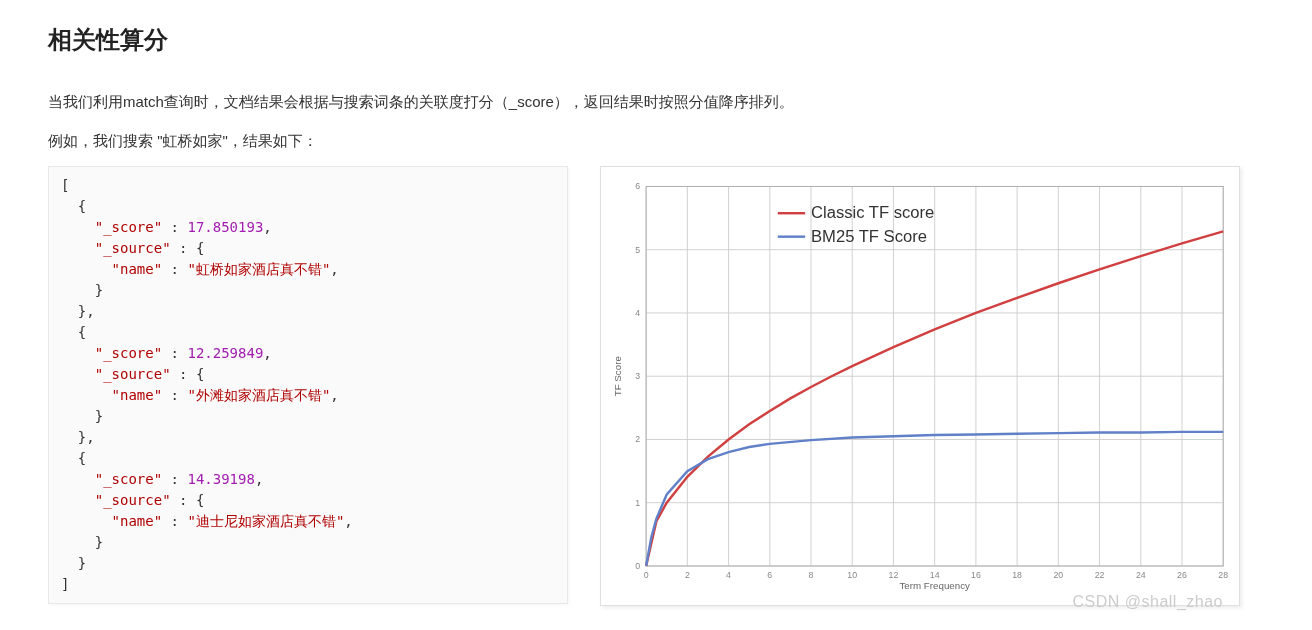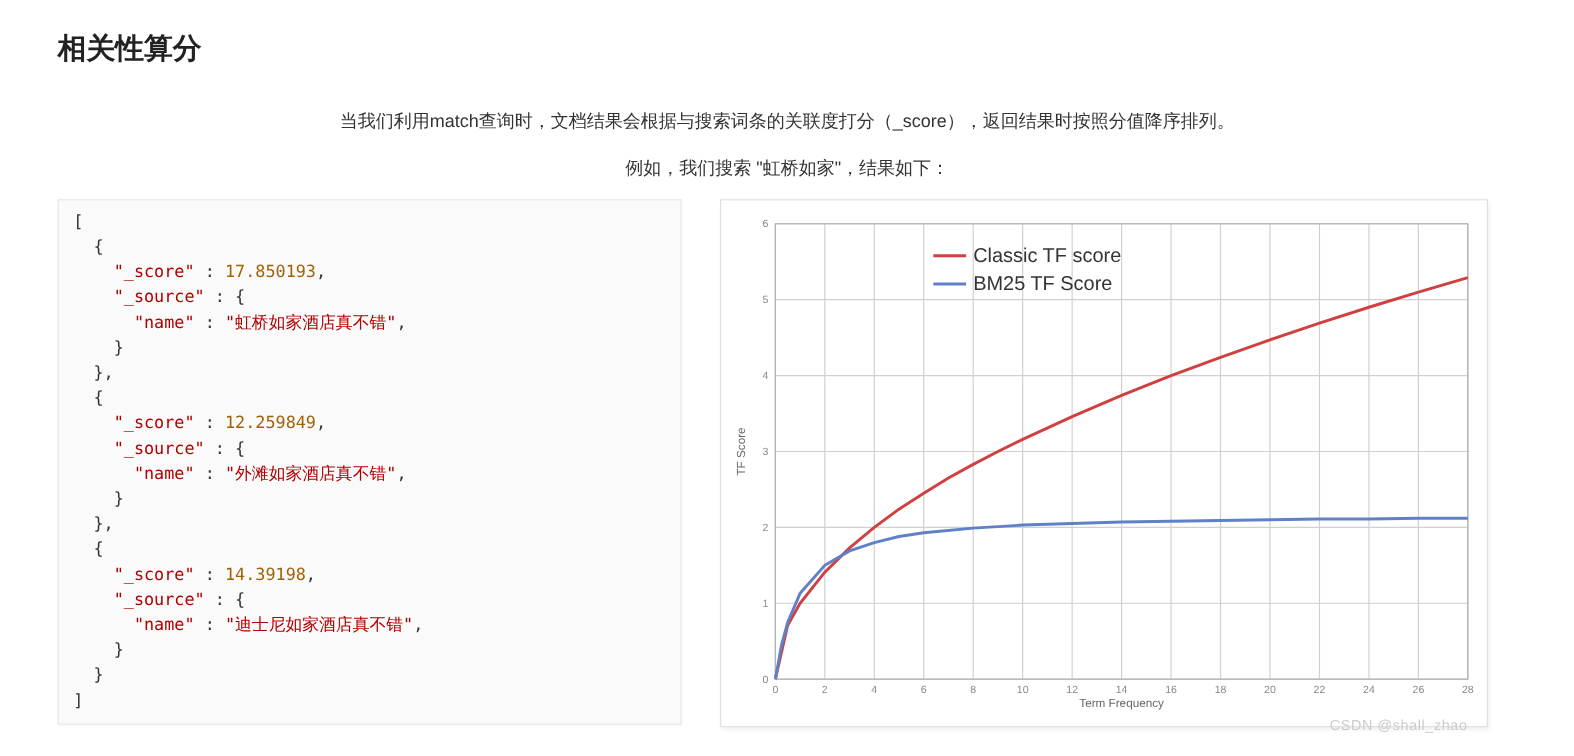--- a/index.html
+++ b/index.html
@@ -14,21 +14,20 @@
     font-size: 24px;
     font-weight: 700;
     color: #222;
     margin-bottom: 32px;
   }
   .intro p {
     font-size: 15px;
     line-height: 1.8;
     color: #333;
     margin-bottom: 12px;
-    text-align: center;
   }
   .columns {
     display: flex;
     gap: 32px;
     margin-top: 12px;
     align-items: flex-start;
   }
   .code-box {
     flex: 0 0 520px;
     background: #fafafa;
@@ -36,21 +35,21 @@
     padding: 8px 12px;
     font-family: "Consolas", "Menlo", monospace;
     font-size: 14px;
     line-height: 1.5;
     color: #333;
     position: relative;
     box-shadow: 1px 1px 3px rgba(0,0,0,0.04);
   }
   .code-line { white-space: pre; }
   .tok-key   { color: #b00000; }
-  .tok-num   { color: #a16207; }
+  .tok-num   { color: #a21caf; }
   .tok-str   { color: #b00000; }
   .tok-punct { color: #333; }
   .tok-brace { color: #333; }
 
   .chart-box {
     flex: 0 0 640px;
     background: #fff;
     border: 1px solid #e0e0e0;
     box-shadow: 2px 2px 4px rgba(0,0,0,0.08);
     padding: 6px;
@@ -59,21 +58,21 @@
   }
   svg.chart { display:block; width:100%; height:100%; }
   .grid-line { stroke:#d0d0d0; stroke-width:1; }
   .axis-label { font-size:9px; fill:#888; font-family:Arial,sans-serif; }
   .axis-title { font-size:10px; fill:#666; font-family:Arial,sans-serif; }
   .legend-text { font-size:17px; fill:#333; font-family:Arial,sans-serif; }
   .legend-line { stroke-width:2.5; }
   .data-line { fill:none; stroke-width:2.5; }
   .watermark {
     position:absolute; right:16px; bottom:-6px;
-    font-size:12px; color:#ccc; letter-spacing:0.5px;
+    font-size:16px; color:#ccc; letter-spacing:0.5px;
   }
 </style>
 </head>
 <body>
 
 <h2>相关性算分</h2>
 
 <div class="intro">
   <p>当我们利用match查询时，文档结果会根据与搜索词条的关联度打分（_score），返回结果时按照分值降序排列。</p>
   <p>例如，我们搜索 "虹桥如家"，结果如下：</p>

